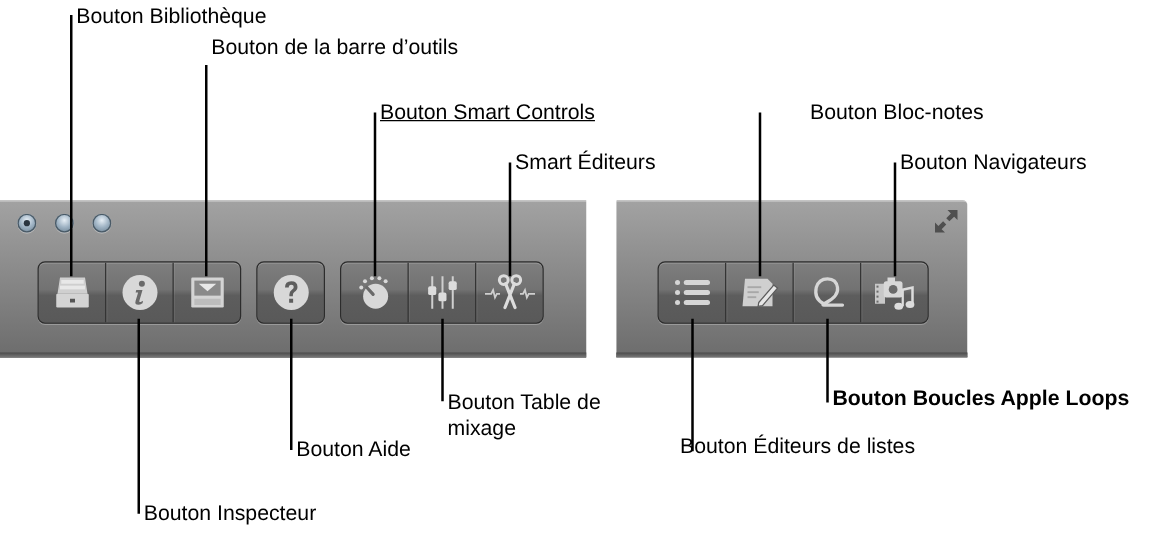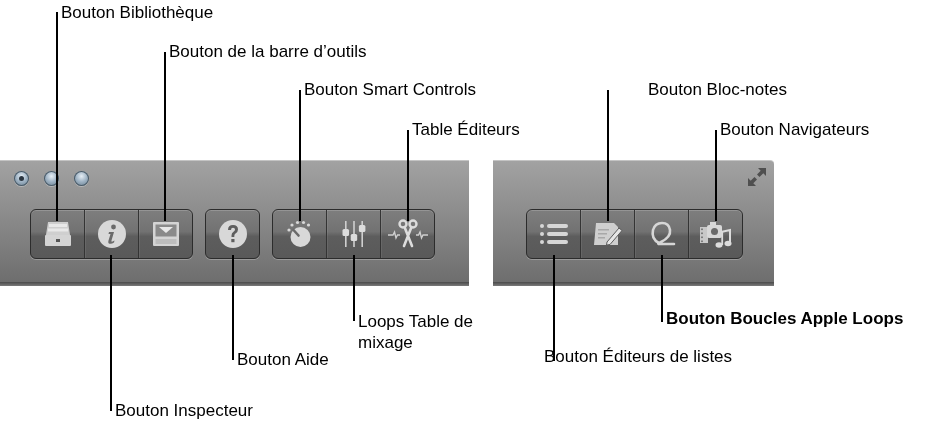--- a/index.html
+++ b/index.html
@@ -168,28 +168,28 @@
 <div class="leader" style="left:607px; top:90px; height:131px;"></div>
 <div class="leader" style="left:715px; top:130px; height:91px;"></div>
 
 <div class="leader" style="left:110px; top:255px; height:156px;"></div>
 <div class="leader" style="left:232px; top:255px; height:105px;"></div>
 <div class="leader" style="left:353px; top:255px; height:66px;"></div>
 <div class="leader" style="left:553px; top:255px; height:106px;"></div>
 <div class="leader" style="left:661px; top:255px; height:67px;"></div>
 
 <div class="callout" style="left:61px; top:2px;text-align:right;">Bouton Bibliothèque</div>
-<div class="callout" style="left:169px; top:41px;">Bouton de la barre d’outils</div>
-<div class="callout" style="left:304px; top:79px;">Bouton Smart Controls</div>
-<div class="callout" style="left:412px; top:119px;">Table Éditeurs</div>
+<div class="callout" style="left:169px; top:27px;">Bouton de la barre d’outils</div>
+<div class="callout" style="left:304px; top:79px;text-decoration:underline;">Bouton Smart Controls</div>
+<div class="callout" style="left:412px; top:119px;">Smart Éditeurs</div>
 <div class="callout" style="left:648px; top:79px;">Bouton Bloc-notes</div>
 <div class="callout" style="left:720px; top:119px;text-align:center;">Bouton Navigateurs</div>
 
 <div class="callout" style="left:358px; top:311px;">
-  <div>Loops Table de</div>
+  <div>Bouton Table de</div>
   <div>mixage</div>
 </div>
 <div class="callout" style="left:237px; top:349px;text-align:center;">
   <div>Bouton Aide</div>
 </div>
 <div class="callout" style="left:115px; top:400px;">Bouton Inspecteur</div>
 <div class="callout" style="left:666px; top:308px;font-weight:bold;">Bouton Boucles Apple Loops</div>
 <div class="callout" style="left:544px; top:346px;">Bouton Éditeurs de listes</div>
 
 </body></html>

